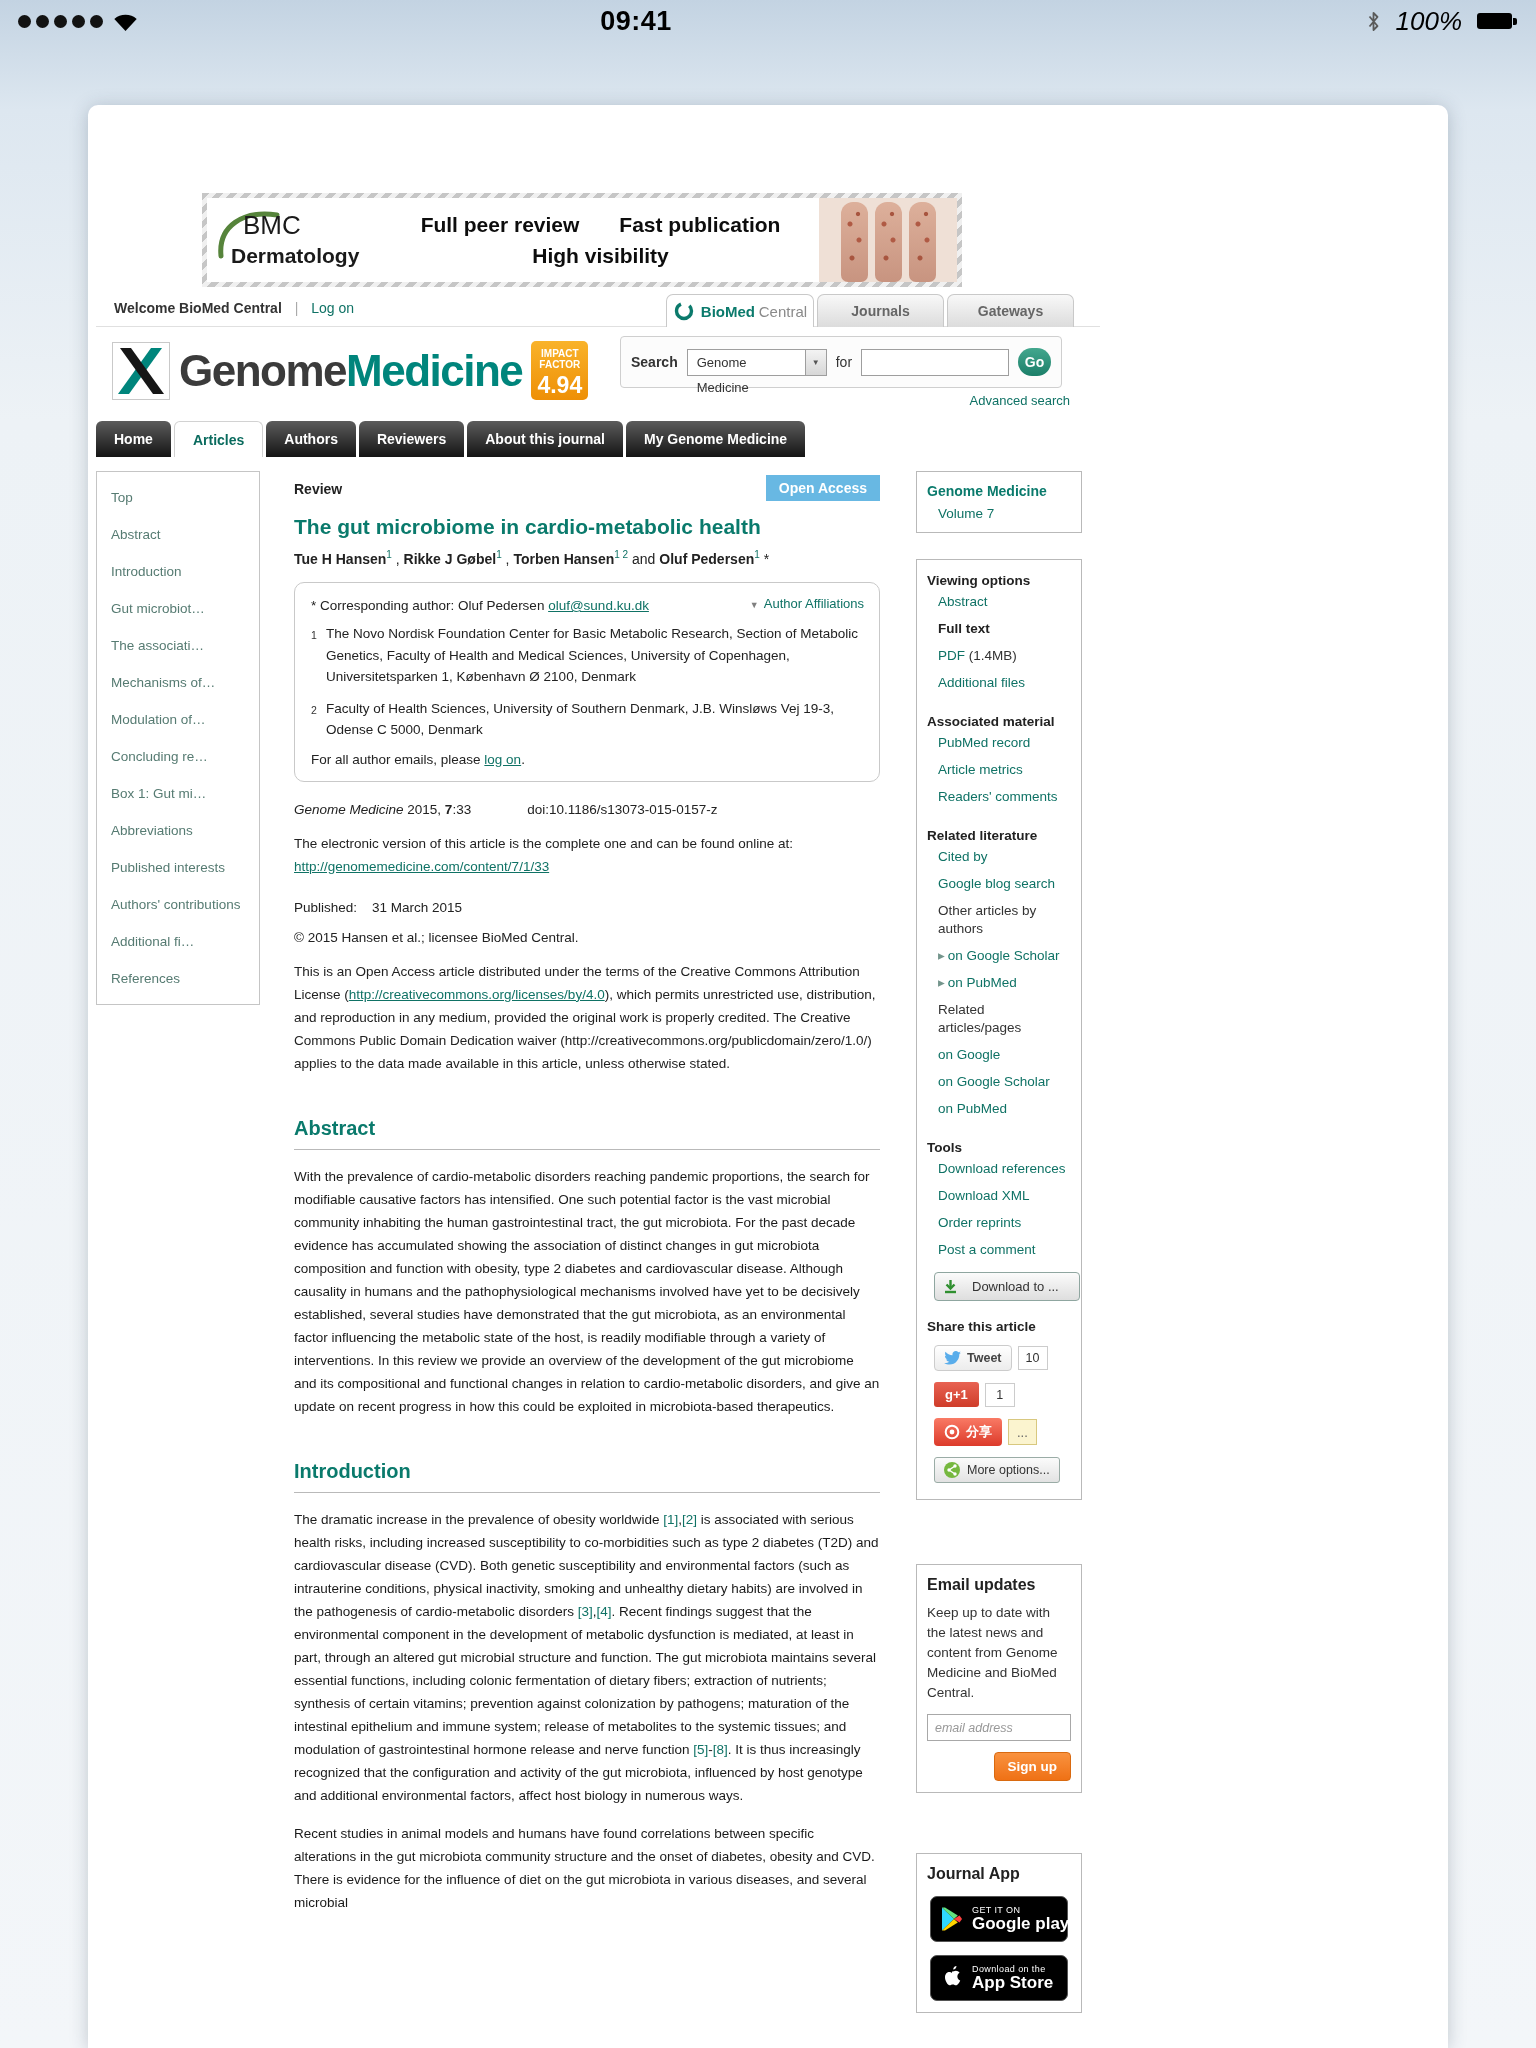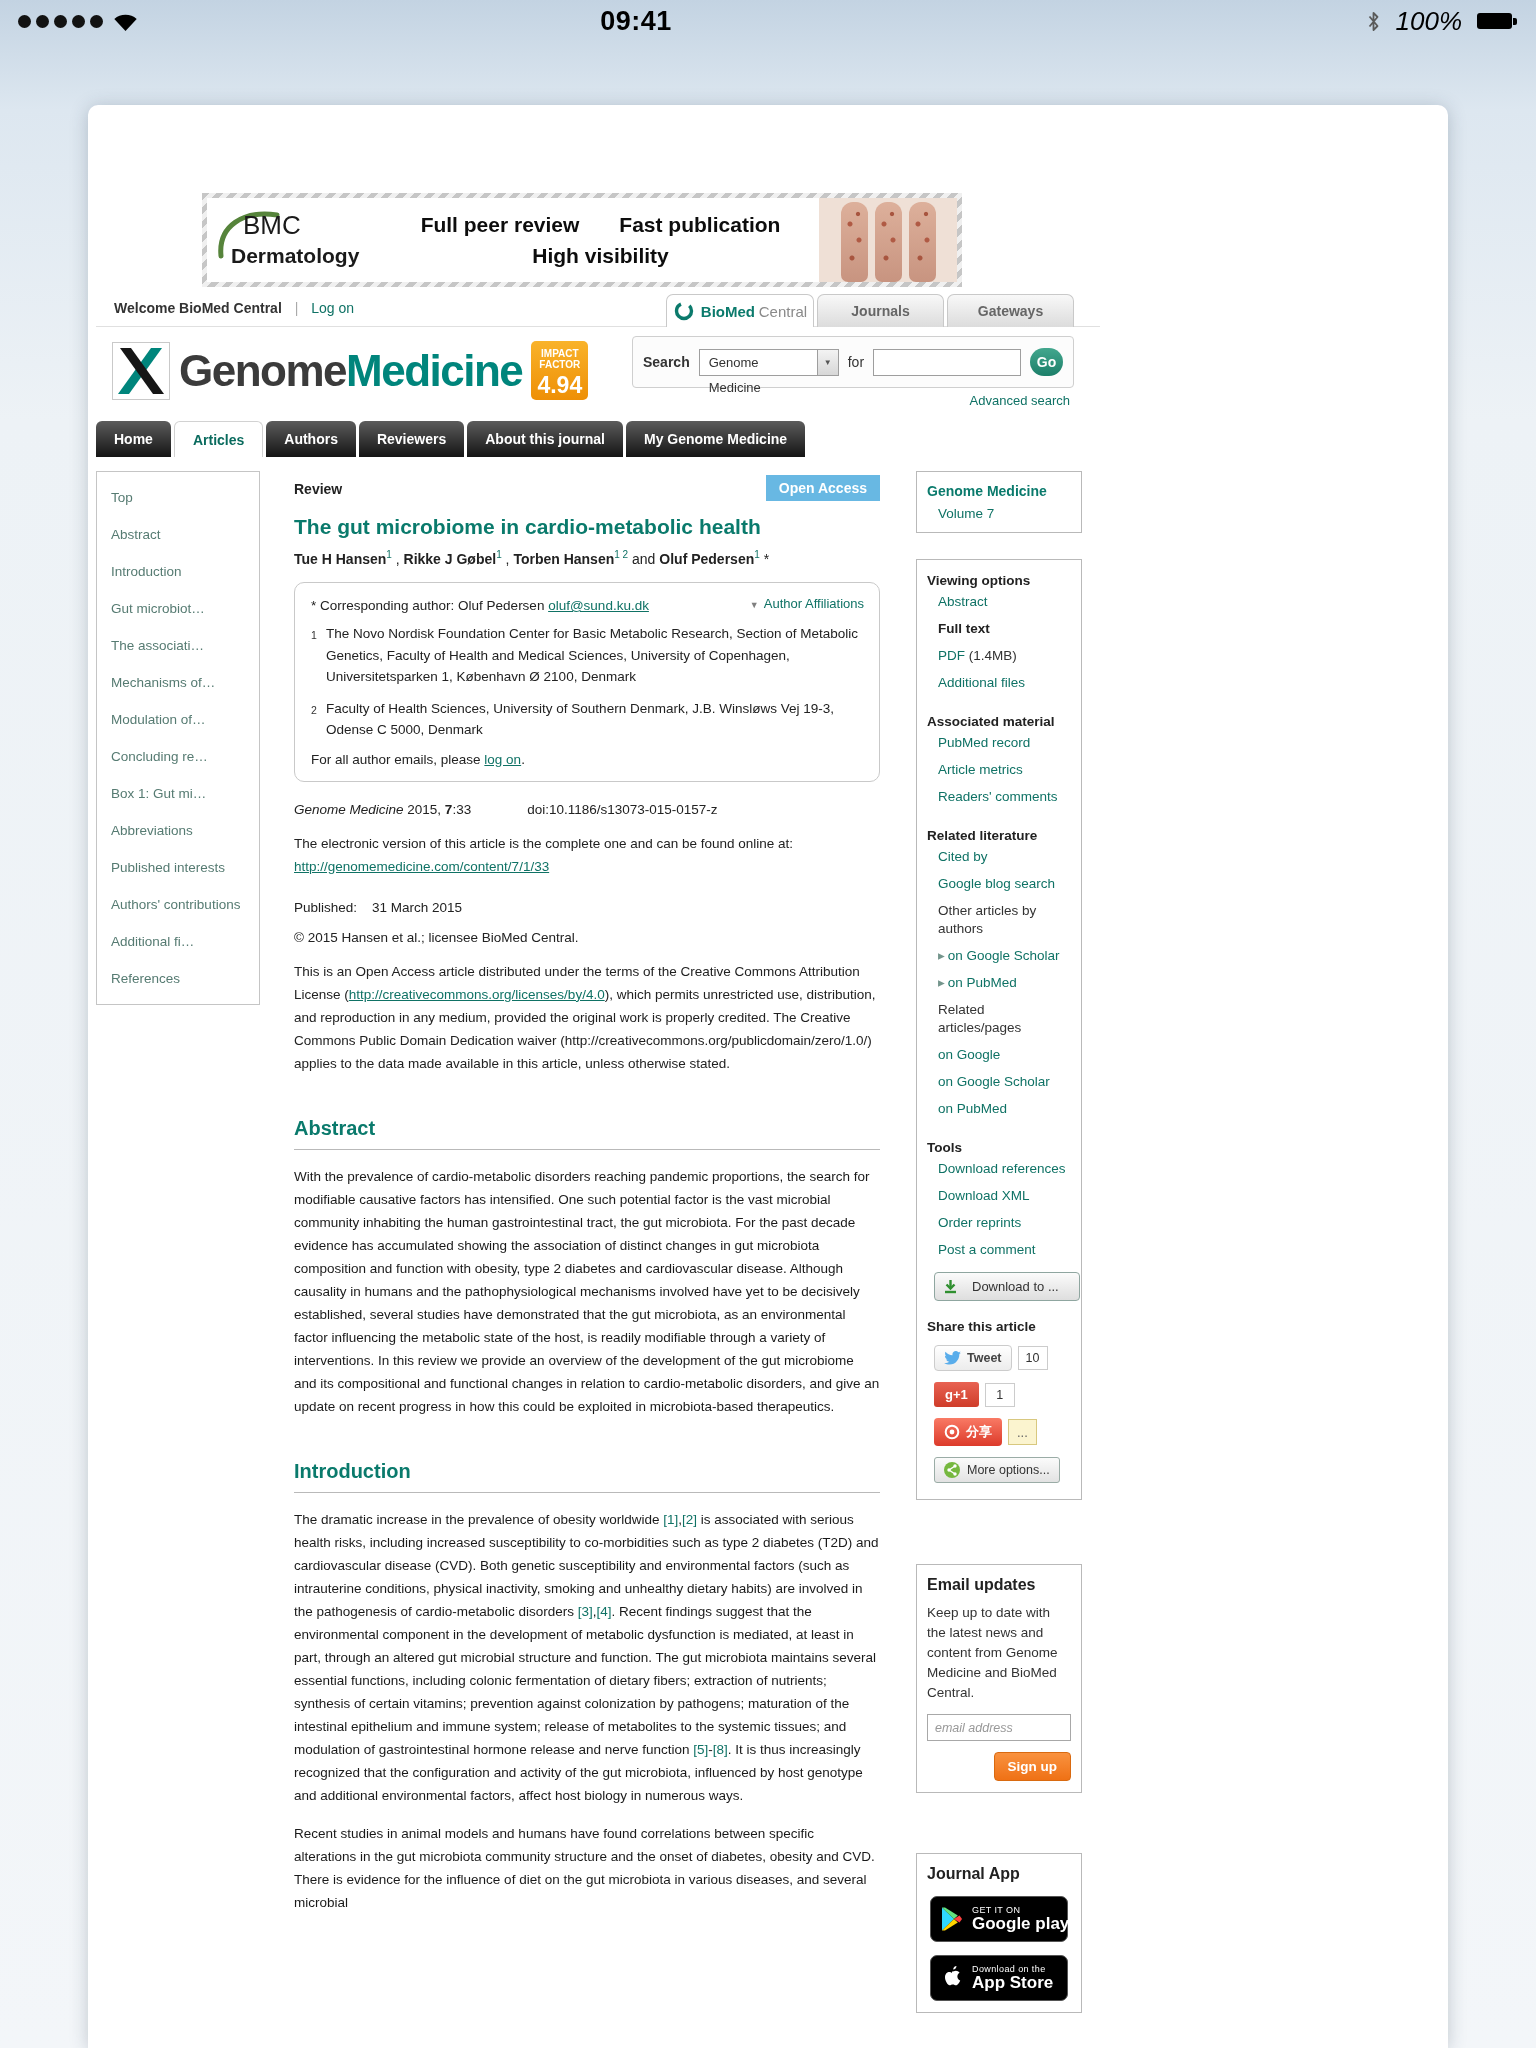--- a/index.html
+++ b/index.html
@@ -73,21 +73,21 @@
 
   
   .masthead { height:92px; position:relative; }
   .gm-logo { position:absolute; left:16px; top:14px; display:flex; align-items:center; cursor:pointer; }
   .gm-name { font-size:44px; font-weight:bold; letter-spacing:-1.5px; margin-left:9px; }
   .gm-genome { color:#3b3b3b; }
   .gm-medicine { color:#00857c; }
   .impact { margin-left:9px; width:57px; height:59px; border-radius:5px; background:linear-gradient(#f9b32a,#ee8f06); color:#fff; text-align:center; padding-top:7px; }
   .impact .l { font-size:10px; font-weight:bold; line-height:11px; }
   .impact .v { font-size:23px; font-weight:bold; margin-top:2px; }
-  .search-box { position:absolute; right:26px; top:9px; width:442px; height:52px; border:1px solid #cfcfcf; background:#fcfcfc; border-radius:4px; display:flex; align-items:center; padding:0 10px; gap:9px; font-size:14px; }
+  .search-box { position:absolute; right:38px; top:9px; width:442px; height:52px; border:1px solid #cfcfcf; background:#fcfcfc; border-radius:4px; display:flex; align-items:center; padding:0 10px; gap:9px; font-size:14px; }
   .search-label { font-weight:bold; color:#333; }
   .scope { display:flex; height:27px; border:1px solid #9e9e9e; background:#fff; cursor:pointer; }
   .scope-text { padding:0 9px; line-height:25px; font-size:13px; color:#333; min-width:116px; }
   .scope-btn { width:22px; background:linear-gradient(#f3f3f3,#d7d7d7); border-left:1px solid #9e9e9e; display:flex; align-items:center; justify-content:center; color:#555; font-size:8px; }
   .for-label { color:#333; }
   .search-input { width:148px; height:27px; border:1px solid #9e9e9e; font-size:13px; padding:0 6px; font-family:inherit; }
   .go-btn { width:54px; height:28px; border-radius:14px; background:linear-gradient(#43a78e,#1c7f69); color:#fff; font-weight:bold; font-size:14px; display:flex; align-items:center; justify-content:center; cursor:pointer; }
   .adv-link { position:absolute; right:30px; top:66px; font-size:13px; color:#0f7265; cursor:pointer; }
 
   

